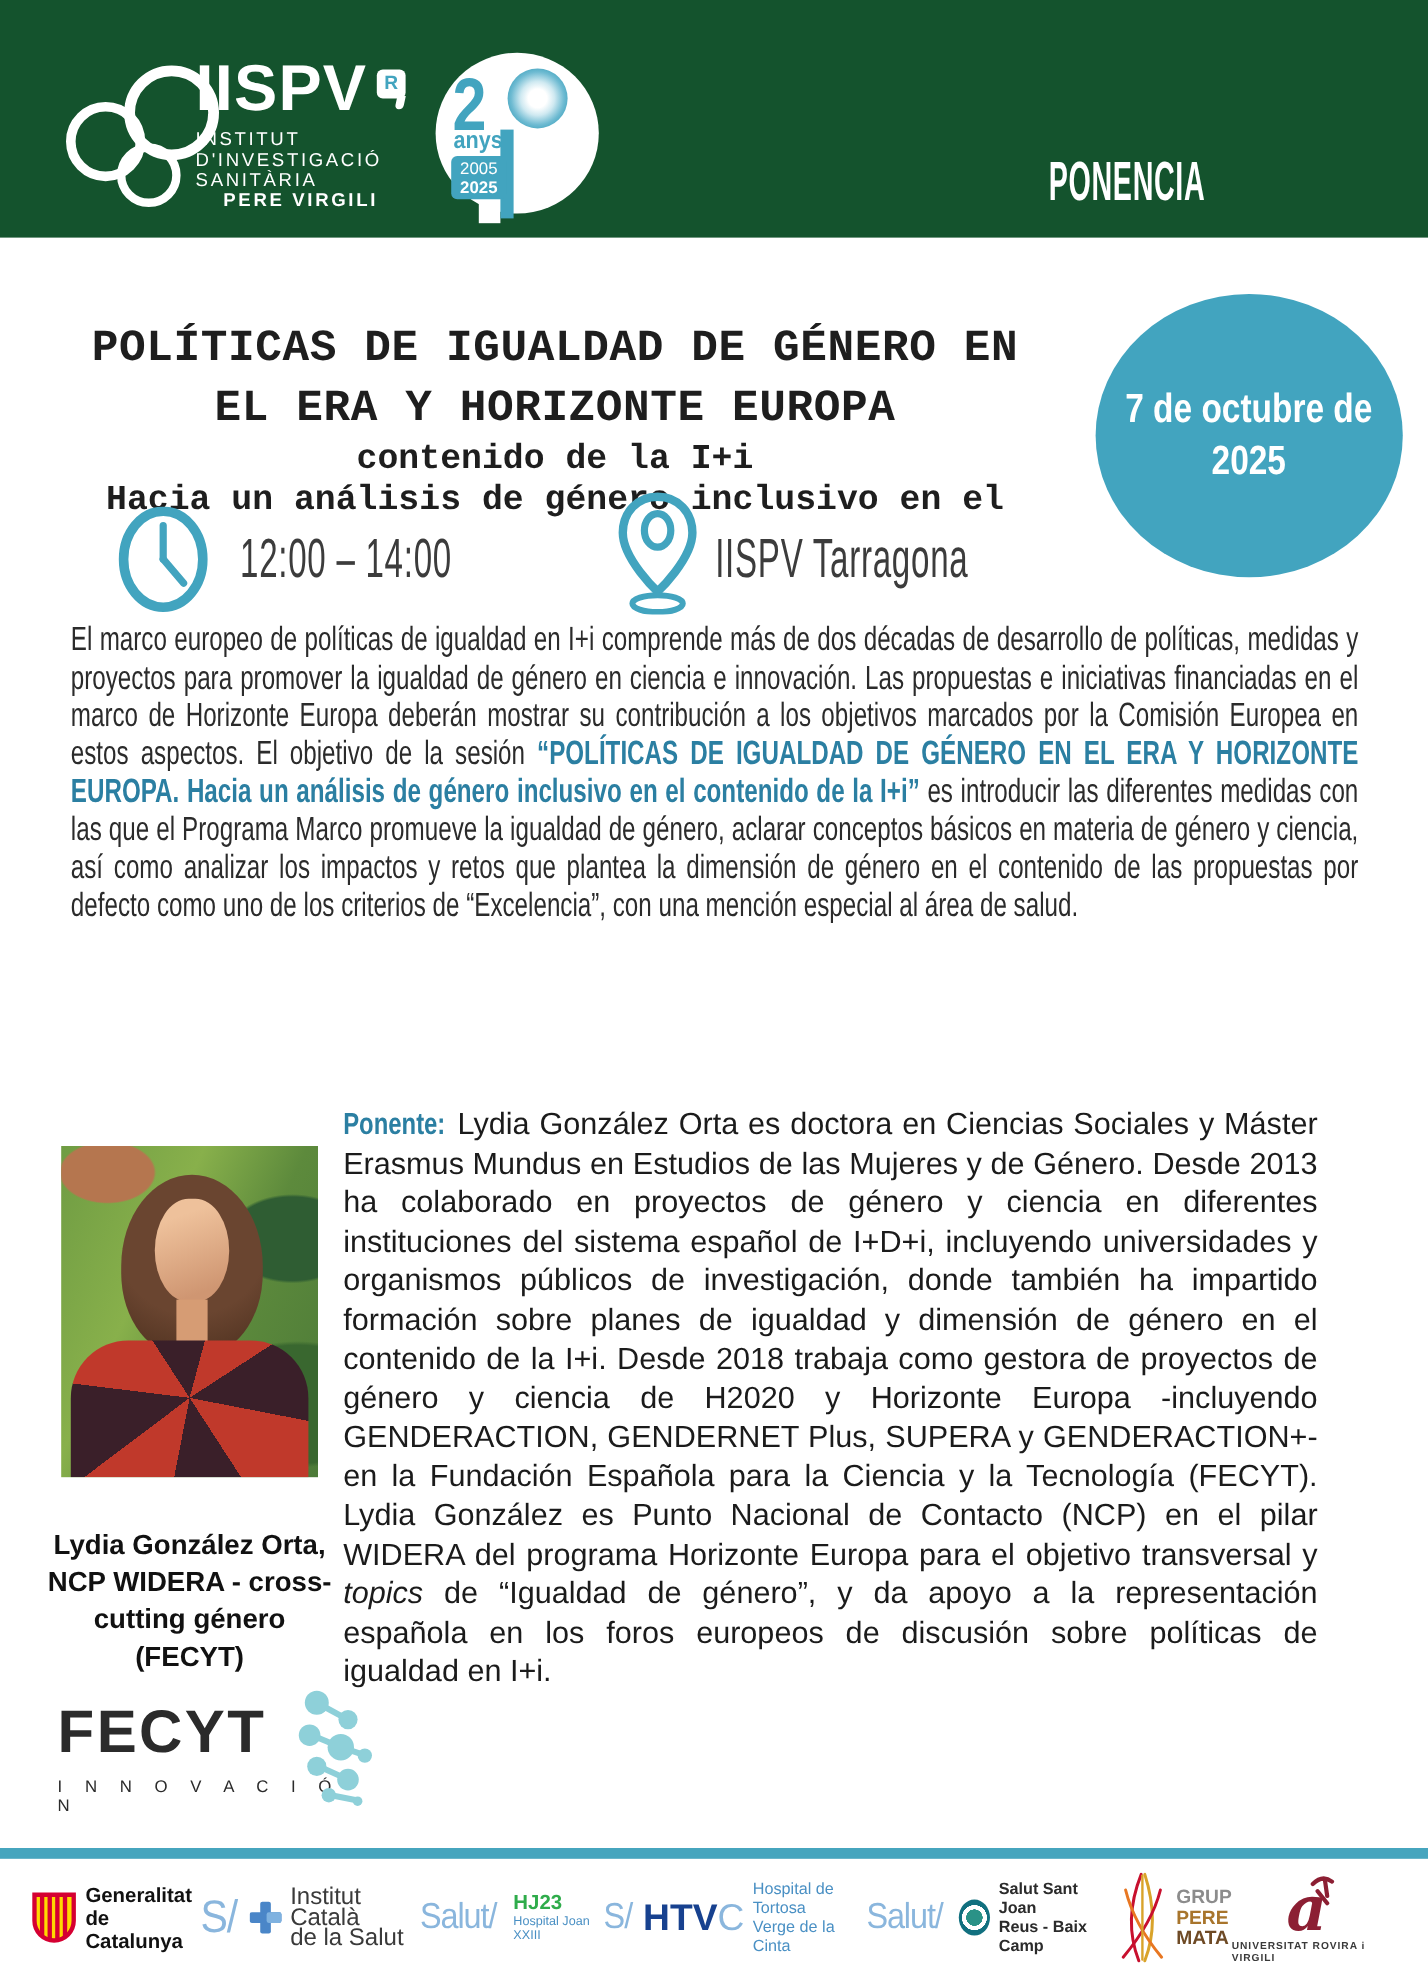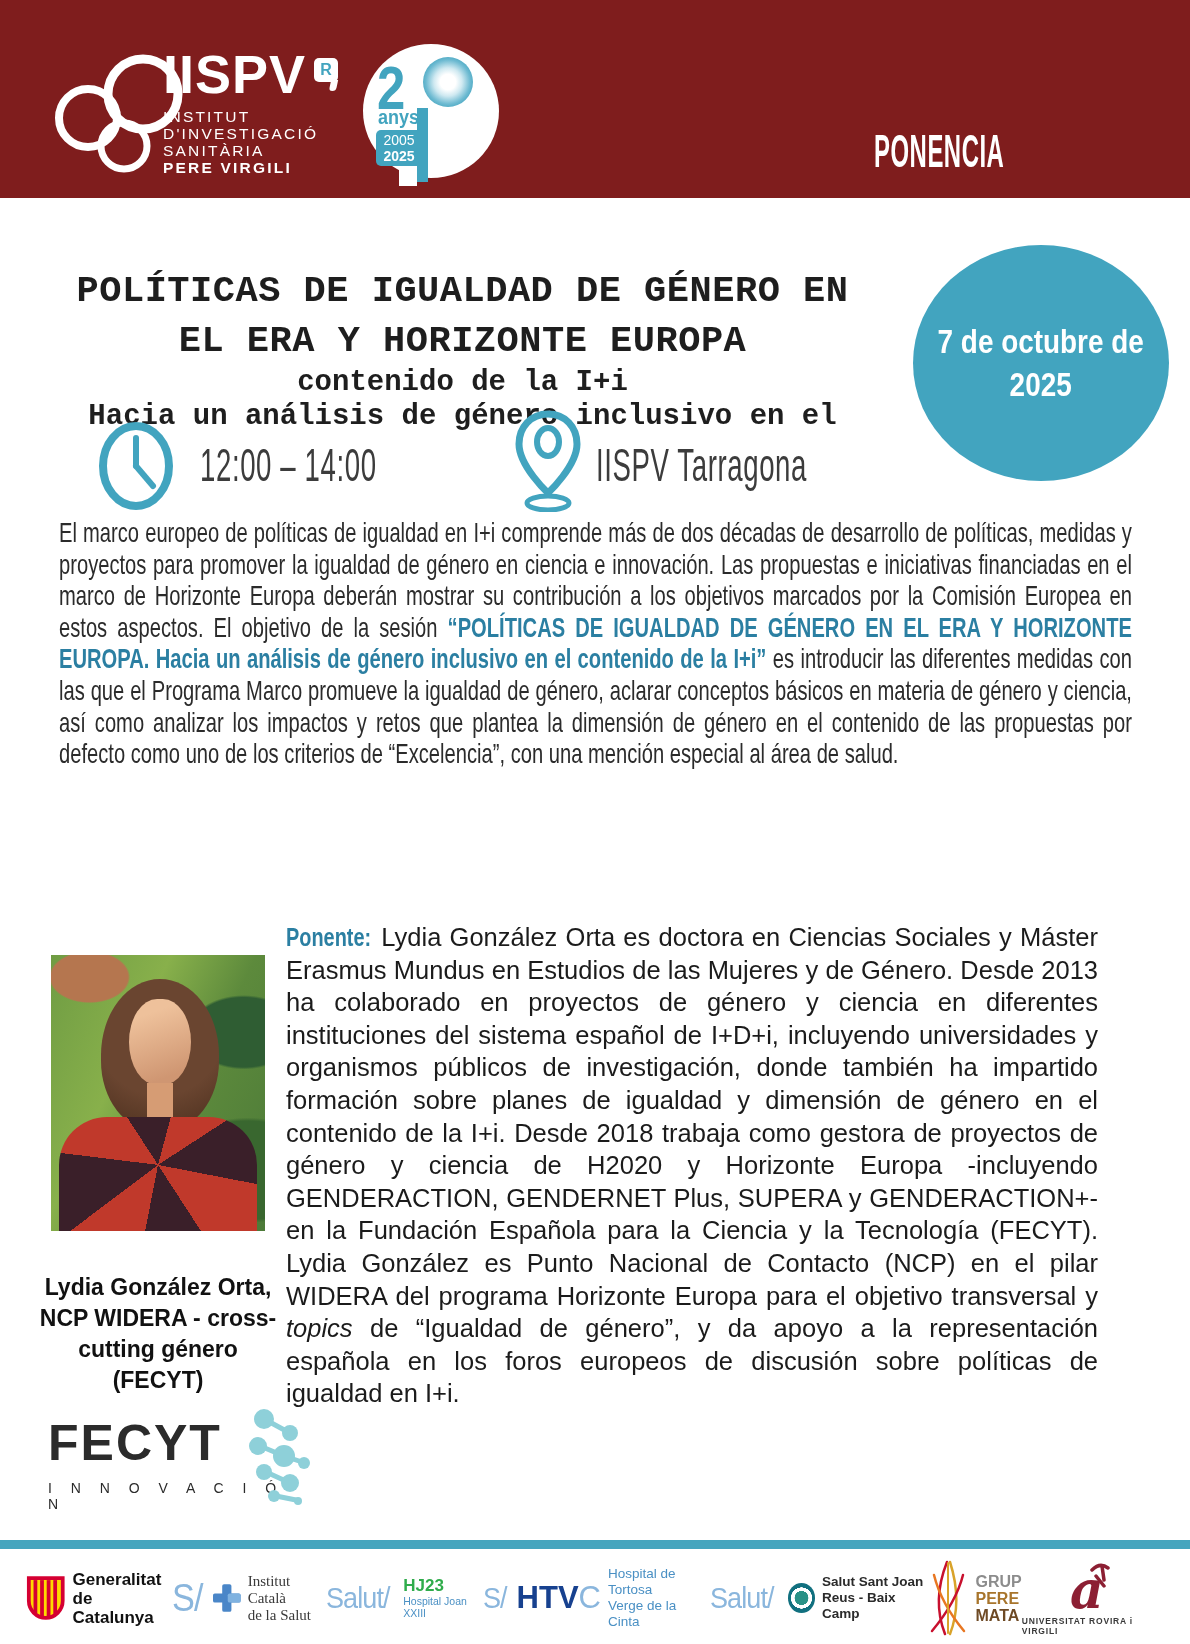--- a/index.html
+++ b/index.html
@@ -1,28 +1,28 @@
 <!DOCTYPE html>
 <html><head>
 <meta charset="utf-8">
 <style>
   * { margin:0; padding:0; box-sizing:border-box; }
   body { background:#ffffff; font-family:"Liberation Sans", sans-serif; }
   .page { position:relative; width:1190px; height:1644px; background:#ffffff; overflow:hidden; margin:0 auto; }
 
   
-  .band { position:absolute; left:0; top:0; width:1190px; height:198px; background:#7f1d1d; }
+  .band { position:absolute; left:0; top:0; width:1190px; height:198px; background:#14532d; }
   .logo-circles { position:absolute; left:48px; top:48px; }
   .brand { position:absolute; left:163px; top:46px; color:#ffffff; }
   .brand-name { font-size:54px; font-weight:bold; letter-spacing:1px; line-height:56px; display:inline-block; }
   .r-mark { display:inline-block; vertical-align:18px; margin-left:8px; position:relative; width:24px; height:24px; background:#ffffff; border-radius:5px; text-align:center; }
   .r-mark span { color:#42a4bf; font-size:16px; font-weight:bold; line-height:24px; }
   .r-mark::after { content:""; position:absolute; right:1px; bottom:-9px; width:7px; height:11px; background:#ffffff; border-radius:0 0 7px 7px; transform:skewX(-12deg); }
   .brand-sub { font-size:15.5px; letter-spacing:2.2px; line-height:17px; margin-top:6px; }
-  .brand-sub .b { font-weight:bold; }
+  .brand-sub .b { font-weight:bold;text-align:center; }
 
   .badge20 { position:absolute; left:363px; top:44px; width:136px; height:136px; }
   .badge-blob { position:absolute; left:0; top:0; width:136px; height:134px; background:#ffffff; border-radius:50%; }
   .badge-tail { position:absolute; left:36px; top:110px; width:18px; height:32px; background:#ffffff; }
   .badge-slot { position:absolute; left:54px; top:64px; width:11px; height:74px; background:#42a4bf; }
   .badge-2 { position:absolute; left:14px; top:8px; color:#42a4bf; font-size:62px; font-weight:bold; transform:scaleX(0.82); transform-origin:0 0; }
   .badge-0 { position:absolute; left:60px; top:13px; width:50px; height:50px; border-radius:50%;
              background:radial-gradient(circle at 50% 50%, #ffffff 0 22%, #cfe9f1 40%, #6fbbd2 62%, #42a4bf 78%); }
   .badge-anys { position:absolute; left:15px; top:62px; color:#42a4bf; font-size:20px; font-weight:bold; transform:scaleX(0.9); transform-origin:0 0; }
   .badge-years { position:absolute; left:13px; top:86px; width:46px; height:36px; background:#42a4bf; border-radius:5px; color:#ffffff; text-align:center; padding-top:2px; }
@@ -79,21 +79,21 @@
   .fecyt-tag { font-size:14px; color:#2b2b2b; letter-spacing:7.5px; margin-top:12px; }
   .fecyt-mol { position:absolute; left:188px; top:-10px; }
 
   
   .divider { position:absolute; left:0; top:1540px; width:1190px; height:9px; background:#46a5be; }
   .logos { position:absolute; left:0; top:1556px; width:1190px; height:84px; display:flex; align-items:center; justify-content:space-between; padding:0 26px; }
   .logo-item { display:flex; align-items:center; gap:7px; }
   .gencat-text { font-size:17px; font-weight:bold; color:#111; line-height:19px; }
   .sal-prefix { font-size:38px; color:#8ab6dd; letter-spacing:-1px; transform:scaleX(0.9); transform-origin:0 50%; }
   .sal-prefix.small { font-size:30px; }
-  .ics-text { font-size:15px; color:#3a3a3a; line-height:17px;font-family:Liberation Serif, serif; }
+  .ics-text { font-size:20px; color:#3a3a3a; line-height:17px; }
   .hj-abbr { font-size:17px; font-weight:bold; color:#2fac4b; line-height:18px; }
   .hj-name { font-size:10.5px; color:#4a90c4; }
   .htv-abbr { font-size:31px; font-weight:bold; color:#17418f; letter-spacing:0;text-align:right; }
   .htv-c { font-size:31px; color:#8ab6dd; font-weight:normal; }
   .htv-name { font-size:13.5px; color:#4a90c4; line-height:16px; }
   .sj-circle { width:30px; height:30px; border-radius:50%; background:radial-gradient(circle, #2a9287 0 34%, #ffffff 35% 52%, #11707f 53% 100%); }
   .sj-text { font-size:13.5px; font-weight:bold; color:#2b2b2b; line-height:16px; }
   .pm-text { font-size:16px; font-weight:bold; line-height:17px; }
   .pm-text .g { color:#8c8c8c; } .pm-text .p { color:#a8752c; } .pm-text .m { color:#6e4a25; }
   .urv-item { display:flex; flex-direction:column; align-items:center; gap:2px; }

